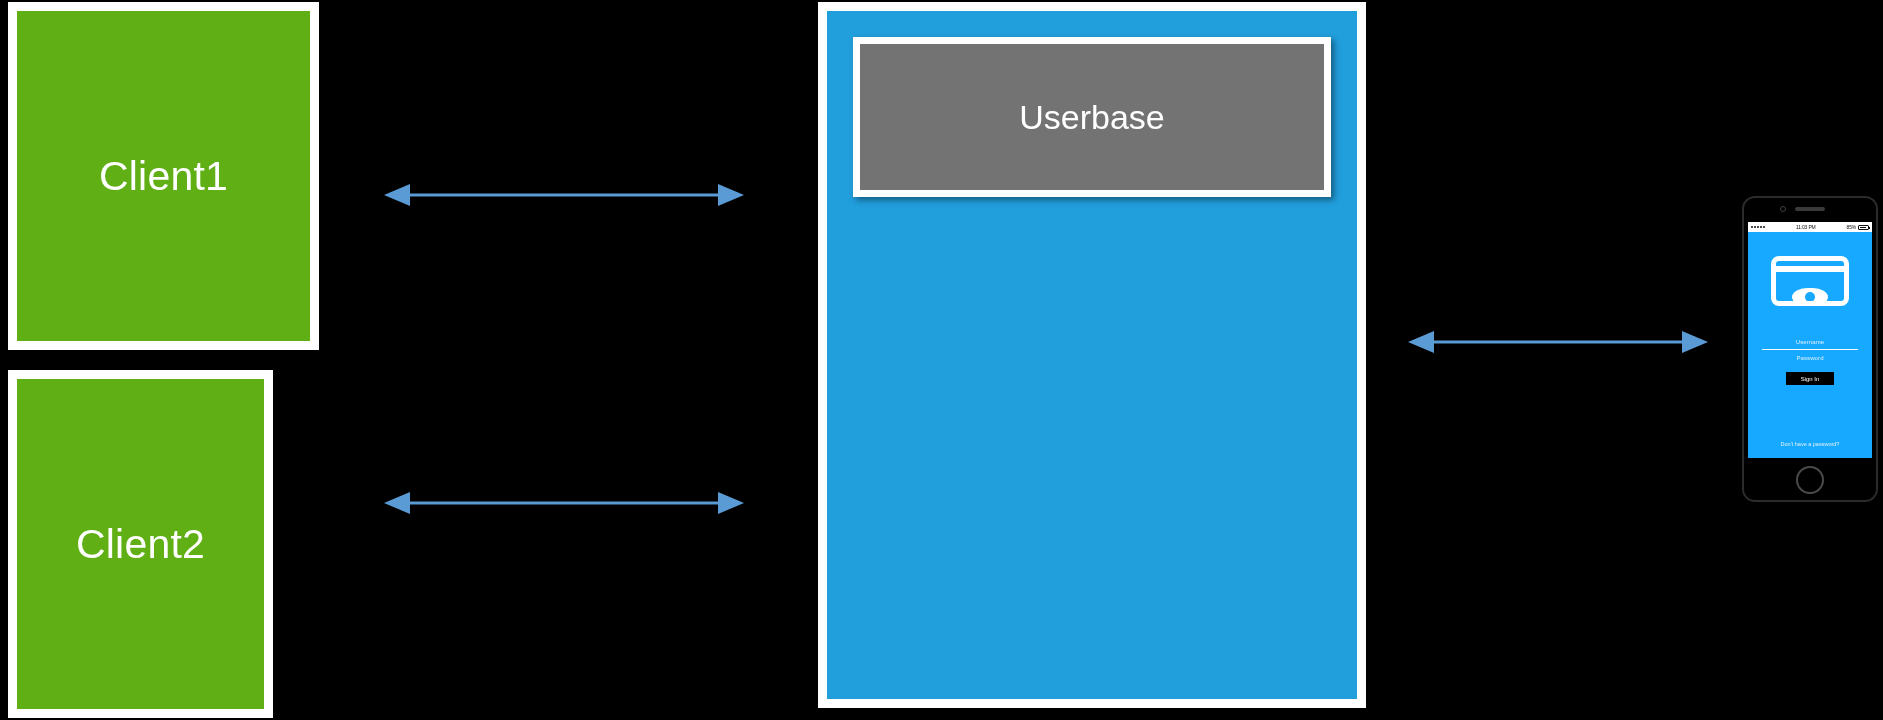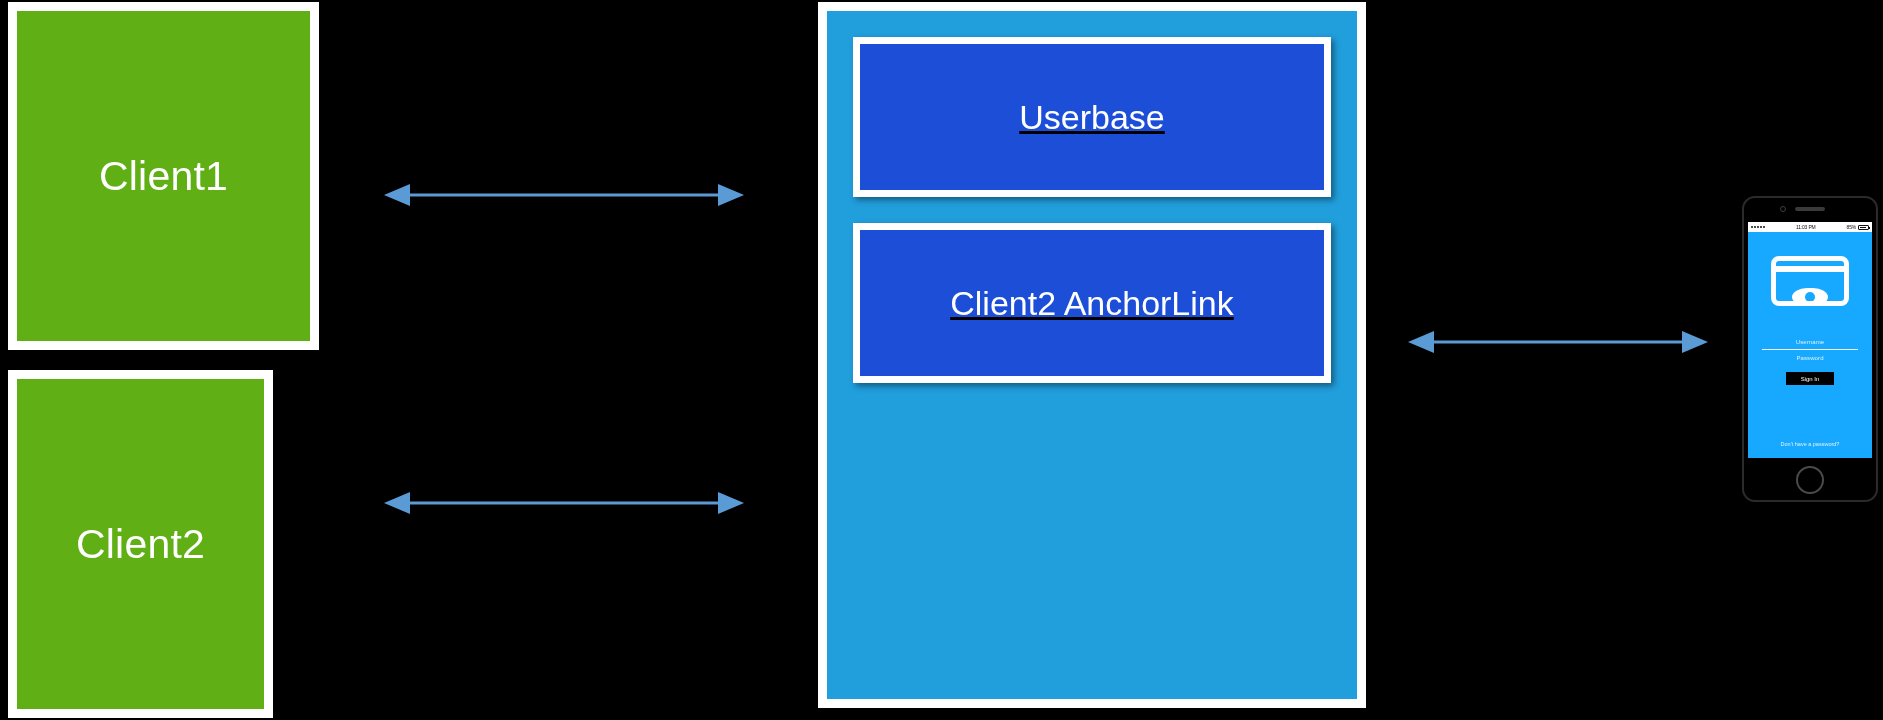--- a/index.html
+++ b/index.html
@@ -39,29 +39,28 @@
     background: #219EDC;
     border: 9px solid #FFFFFF;
     box-shadow: 4px 4px 8px rgba(0,0,0,0.5);
     padding: 26px 26px;
     display: flex;
     flex-direction: column;
     gap: 26px;
     align-items: stretch;
   }
   .inner-box {
-    background: #1d4ed8;
+    background: #737373;
     border: 7px solid #FFFFFF;
     height: 160px;
     display: flex;
     align-items: center;
     justify-content: center;
     flex: 0 0 auto;
     box-shadow: 3px 3px 6px rgba(0,0,0,0.42);
-    text-decoration: underline;
   }
   .inner-box .label {
     color: #FFFFFF;
     font-size: 34px;
     font-weight: 400;
     line-height: 1;
     white-space: nowrap;
   }
 
   
@@ -210,23 +209,20 @@
   <svg class="arrow" style="left:1408px; top:327px;" width="300" height="30" viewBox="0 0 300 30">
     <line x1="22" y1="15" x2="278" y2="15" stroke="#5B9BD5" stroke-width="3"></line>
     <polygon points="0,15 26,4 26,26" fill="#5B9BD5"></polygon>
     <polygon points="300,15 274,4 274,26" fill="#5B9BD5"></polygon>
   </svg>
 
   <div id="userbase-container">
     <div class="inner-box">
       <span class="label">Userbase</span>
     </div>
-    <div class="inner-box">
-      <span class="label">Client2 AnchorLink</span>
-    </div>
   </div>
 
   <div id="phone">
     <div id="phone-body"></div>
     <div id="phone-camera"></div>
     <div id="phone-speaker"></div>
 
     <div id="phone-screen">
 
       <div id="status-bar">

